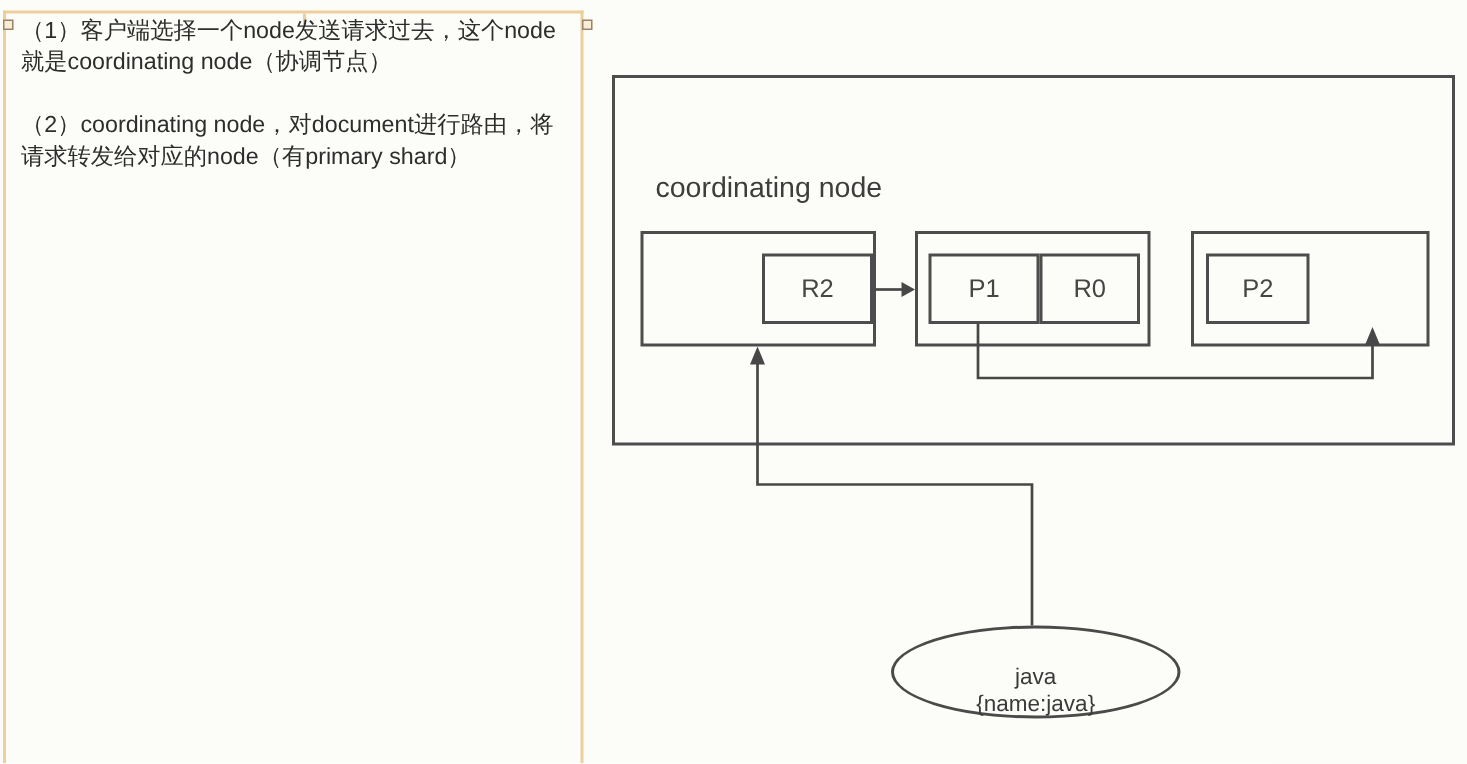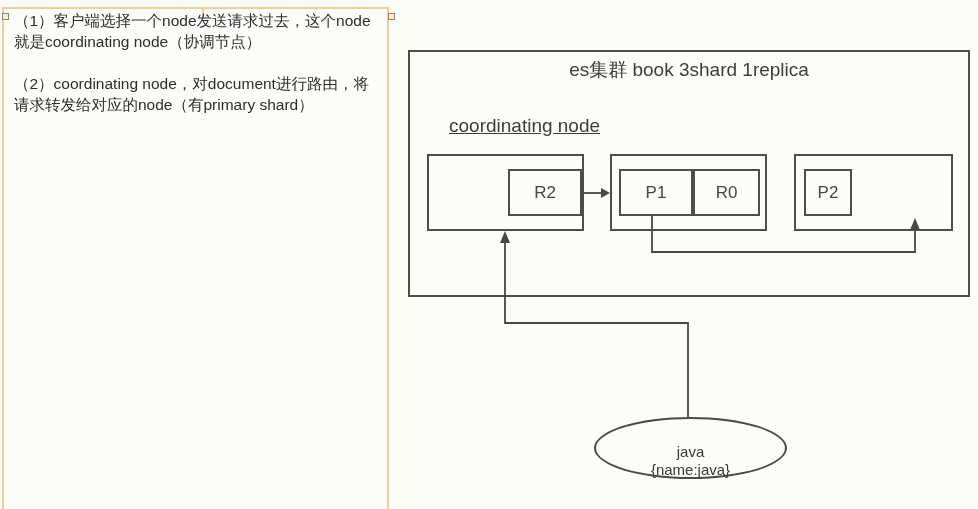--- a/index.html
+++ b/index.html
@@ -71,25 +71,24 @@
     position: absolute;
     left: 408px;
     top: 57px;
     width: 562px;
     text-align: center;
     font-size: 19px;
     color: #3d3d3d;
   }
   .coordinating-label {
     position: absolute;
-    left: 449px;
+    left: 437px;
     top: 115px;
     font-size: 19px;
     color: #3d3d3d;
-    text-decoration: underline;
   }
   .node-box { top: 154px; height: 77px; }
   .node-1 { left: 427px; width: 157px; }
   .node-2 { left: 610px; width: 157px; }
   .node-3 { left: 794px; width: 159px; }
 
   .shard-box {
     position: absolute;
     top: 169px;
     height: 47px;
@@ -98,21 +97,21 @@
     display: flex;
     align-items: center;
     justify-content: center;
     font-size: 17px;
     color: #454545;
   }
   .shard-p0 { left: 435px; width: 68px; }
   .shard-r2 { left: 508px; width: 74px; text-align: center; }
   .shard-p1 { left: 619px; width: 74px; }
   .shard-r0 { left: 693px; width: 67px; }
-  .shard-p2 { left: 804px; width: 48px; }
+  .shard-p2 { left: 804px; width: 69px; }
   .shard-r1 { left: 882px; width: 66px; }
 
   
   .doc-ellipse {
     position: absolute;
     left: 594px;
     top: 417px;
     width: 193px;
     height: 62px;
     box-sizing: border-box;
@@ -155,21 +154,20 @@
     <div class="rotate-stem"></div>
     <div class="handle tl"></div>
     <div class="handle tr"></div>
     <div class="note-text">
       <p>（1）客户端选择一个node发送请求过去，这个node就是coordinating node（协调节点）</p>
       <p>（2）coordinating node，对document进行路由，将请求转发给对应的node（有primary shard）</p>
     </div>
   </div>
 
   <div class="box cluster-box"></div>
-  <div class="cluster-title">es集群 book 3shard 1replica</div>
   <div class="coordinating-label">coordinating node</div>
 
   <div class="box node-box node-1"></div>
   <div class="box node-box node-2"></div>
   <div class="box node-box node-3"></div>
 
   <div class="shard-box shard-r2">
     <span>R2</span>
   </div>
   <div class="shard-box shard-p1">

